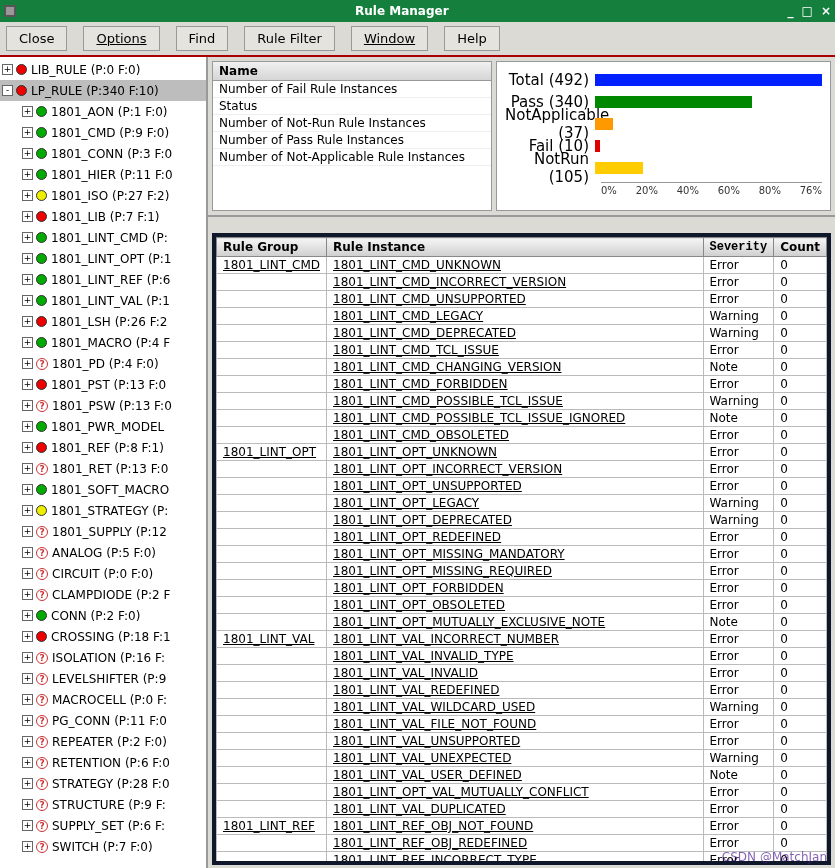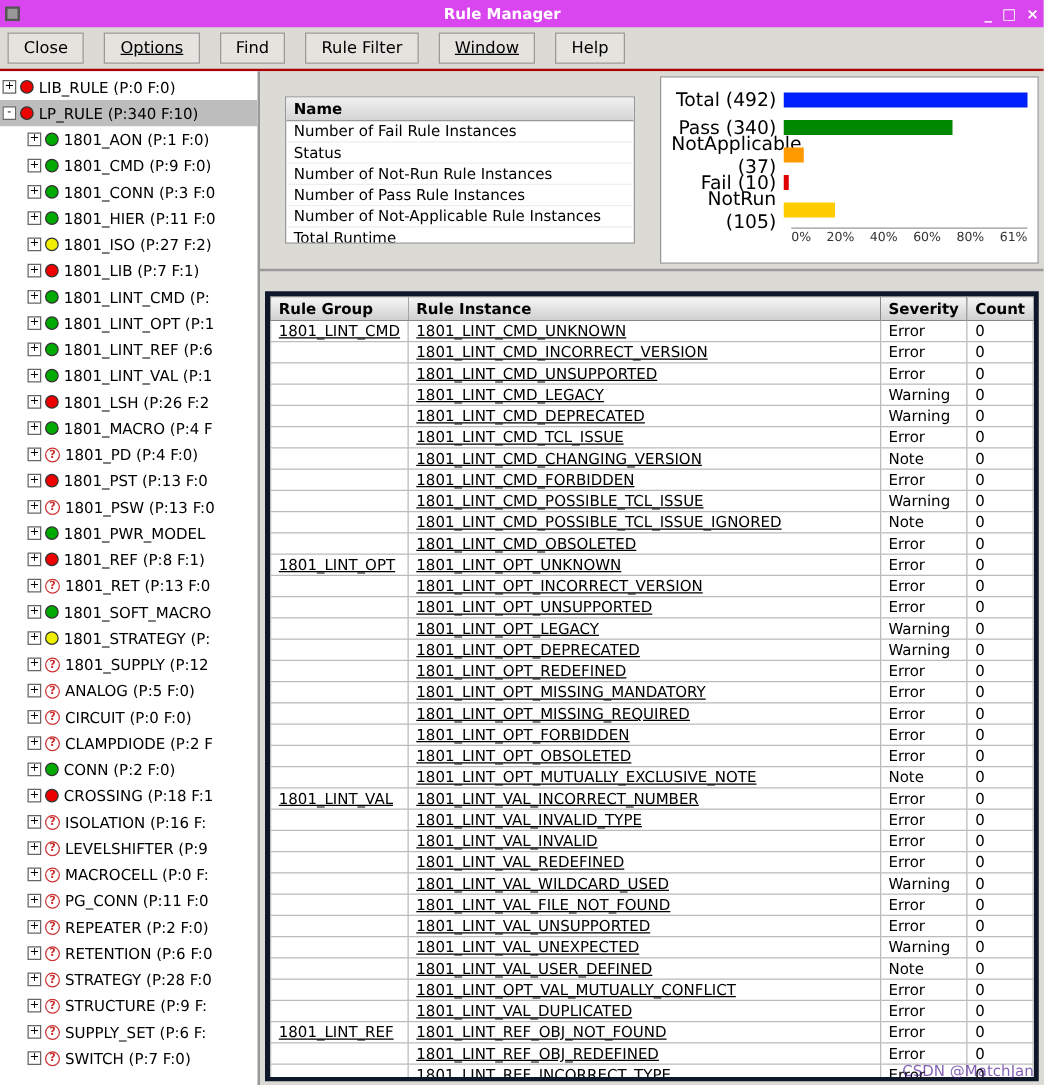--- a/index.html
+++ b/index.html
@@ -6,21 +6,21 @@
 body {
   font-family: "DejaVu Sans", "Liberation Sans", Arial, sans-serif;
   font-size: 12px;
   background: #dcdad5;
   color: #000;
   width: 835px;
   height: 868px;
   overflow: hidden;
 }
 .titlebar {
-  background: #d946ef;
+  background: #15803d;
   color: #fff;
   height: 22px;
   display: flex;
   align-items: center;
   padding: 0 4px;
   font-weight: bold;
 }
 .titlebar .tb-left { display:flex; align-items:center; gap:4px; }
 .titlebar .tb-title { flex:1; text-align:center; }
 .titlebar .tb-right { display:flex; gap:8px; align-items:center; }
@@ -98,21 +98,21 @@
 }
 .top-right {
   display:flex;
   height:160px;
   border-bottom:2px solid #999;
 }
 .field-list {
   width:280px;
   background:#fff;
   border:1px solid #999;
-  margin:20px;
+  margin:4px;
   overflow:hidden;
 }
 .field-list .fl-head {
   background:linear-gradient(#f0f0f0,#d5d5d5);
   border-bottom:1px solid #999;
   padding:2px 6px;
   font-weight:bold;
 }
 .field-list .fl-row {
   padding:1px 6px;
@@ -147,21 +147,21 @@
   font-weight:bold;
   position:sticky; top:0;
 }
 td {
   border:1px solid #bbb;
   padding:1px 6px;
   background:#fff;
 }
 td.link { text-decoration:underline; }
 .col-group { width:100px; }
-.col-sev { width:64px; }
+.col-sev { width:64px;font-family:Liberation Mono, monospace; }
 .col-count { width:46px; }
 .watermark {
   position:absolute; right:8px; bottom:4px;
   color:#4c1d95; font-size:12px; opacity:.7;
 }
 </style>
 </head>
 <body>
 
 <div class="titlebar">
@@ -423,21 +423,20 @@
   <div class="right-panel">
     <div class="top-right">
       <div class="field-list">
         <div class="fl-head">Name</div>
         <div id="flrows">
             <div class="fl-row">Number of Fail Rule Instances</div>
             <div class="fl-row">Status</div>
             <div class="fl-row">Number of Not-Run Rule Instances</div>
             <div class="fl-row">Number of Pass Rule Instances</div>
             <div class="fl-row">Number of Not-Applicable Rule Instances</div>
-            <div class="fl-row">Total Runtime</div>
           </div>
       </div>
       <div class="chart-area" id="chart">
           <div class="chart-row">
             <div class="cat">Total (492)</div>
             <div class="bar-wrap">
               <div class="bar" style="width: 100%; background: rgb(0, 32, 255);"></div>
             </div>
           </div>
           <div class="chart-row">
@@ -463,21 +462,21 @@
             <div class="bar-wrap">
               <div class="bar" style="width: 21%; background: rgb(255, 204, 0);"></div>
             </div>
           </div>
           <div class="axis">
             <span>0%</span>
             <span>20%</span>
             <span>40%</span>
             <span>60%</span>
             <span>80%</span>
-            <span>61%</span>
+            <span>76%</span>
           </div>
         </div>
     </div>
 
     <div class="table-area">
       <table>
         <thead>
             <tr id="thead">
               <th class="col-group">Rule Group</th>
               <th>Rule Instance</th>

